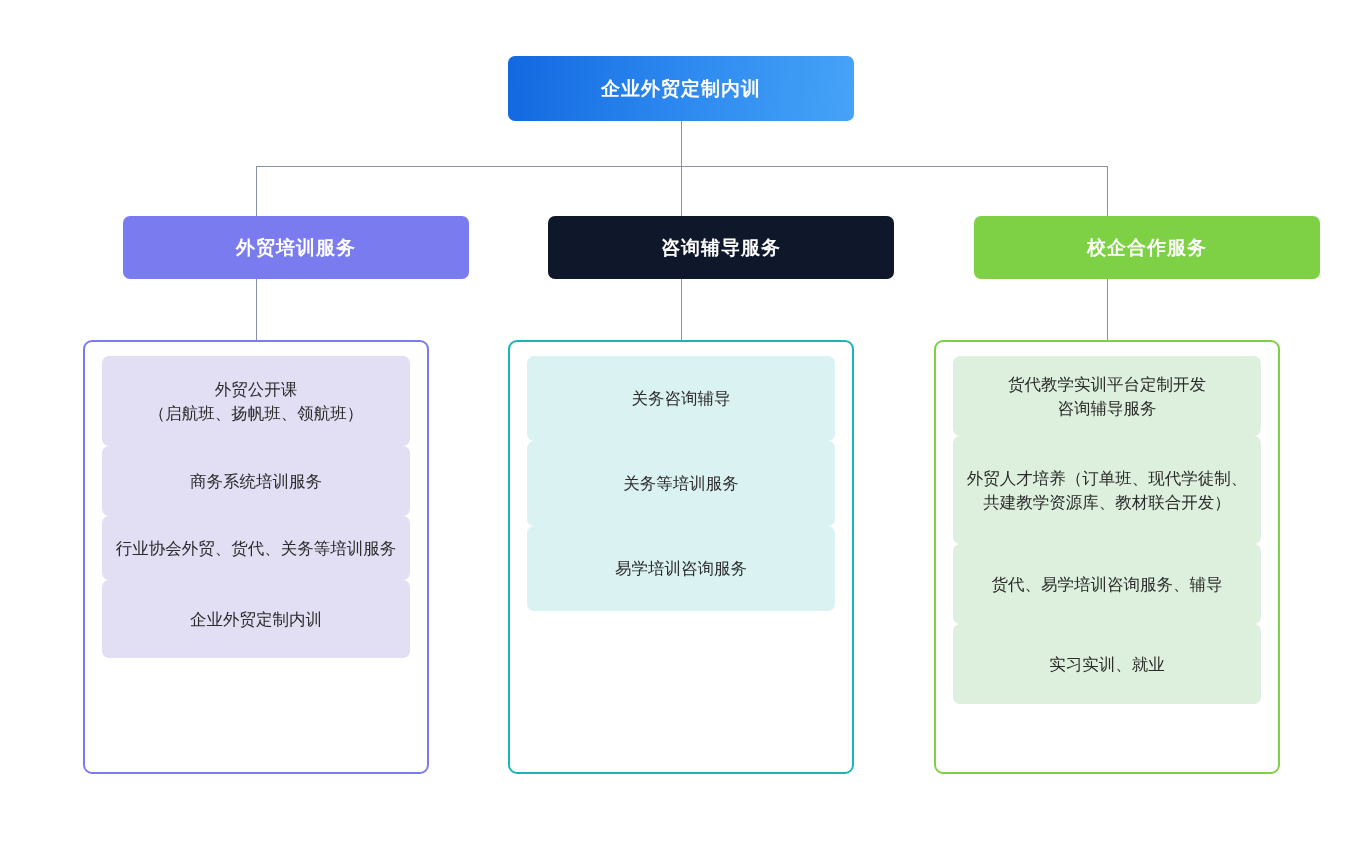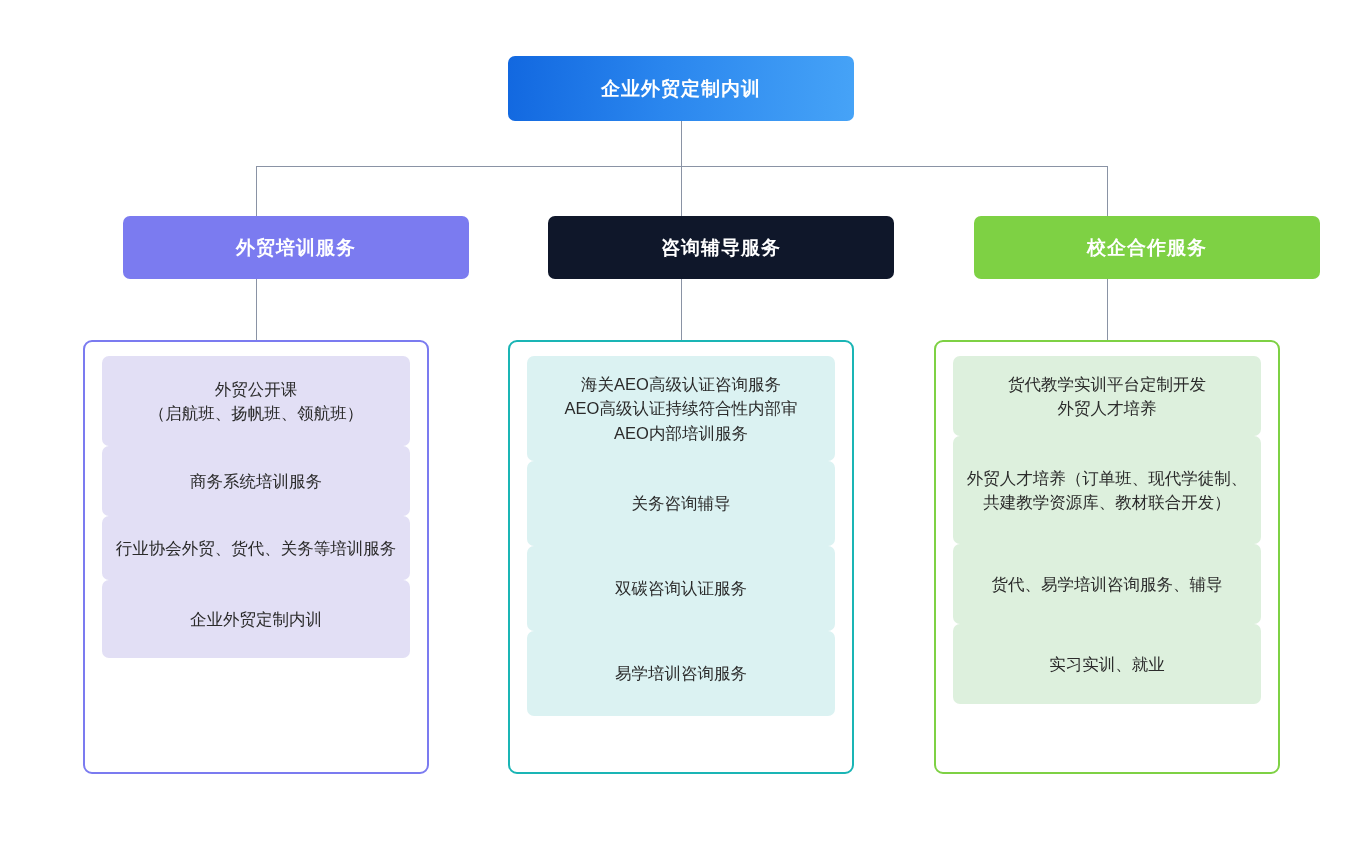--- a/index.html
+++ b/index.html
@@ -152,35 +152,32 @@
       <div class="card" style="height:64px;">行业协会外贸、货代、关务等培训服务</div>
       <div class="card" style="height:78px;">企业外贸定制内训</div>
     </div>
   </div>
 
   <div class="column col-1 theme-teal">
     <div class="cat-header">
       <span class="label">咨询辅导服务</span>
     </div>
     <div class="panel">
-      <div class="card" style="height:105px;">海关AEO高级认证咨询服务
-AEO高级认证持续符合性内部审
-AEO内部培训服务</div>
       <div class="card" style="height:85px;">关务咨询辅导</div>
-      <div class="card" style="height:85px;">双碳咨询认证服务</div>
+      <div class="card" style="height:85px;">关务等培训服务</div>
       <div class="card" style="height:85px;">易学培训咨询服务</div>
     </div>
   </div>
 
   <div class="column col-2 theme-green">
     <div class="cat-header">
       <span class="label">校企合作服务</span>
     </div>
     <div class="panel">
       <div class="card" style="height:80px;">货代教学实训平台定制开发
-外贸人才培养</div>
+咨询辅导服务</div>
       <div class="card" style="height:108px;">外贸人才培养（订单班、现代学徒制、共建教学资源库、教材联合开发）</div>
       <div class="card" style="height:80px;">货代、易学培训咨询服务、辅导</div>
       <div class="card" style="height:80px;">实习实训、就业</div>
     </div>
   </div>
 
 </div>
 
 </body></html>

